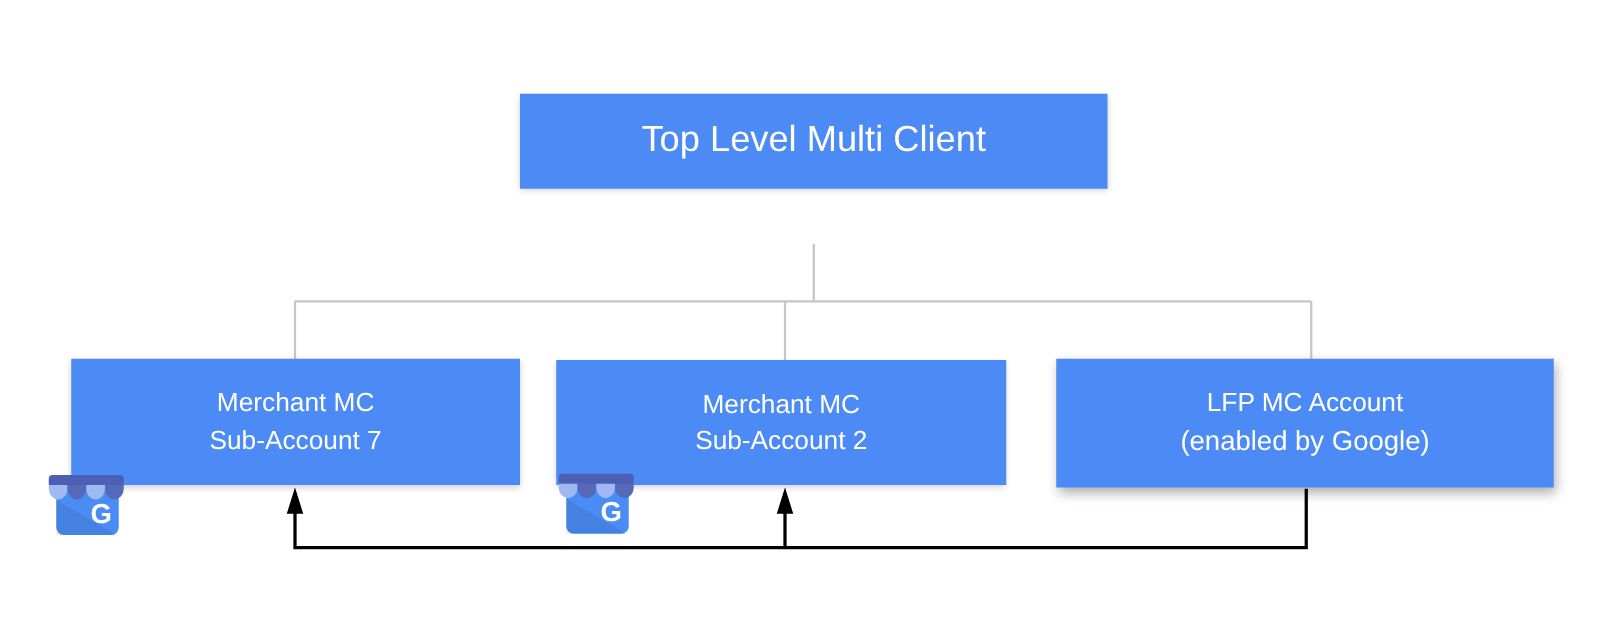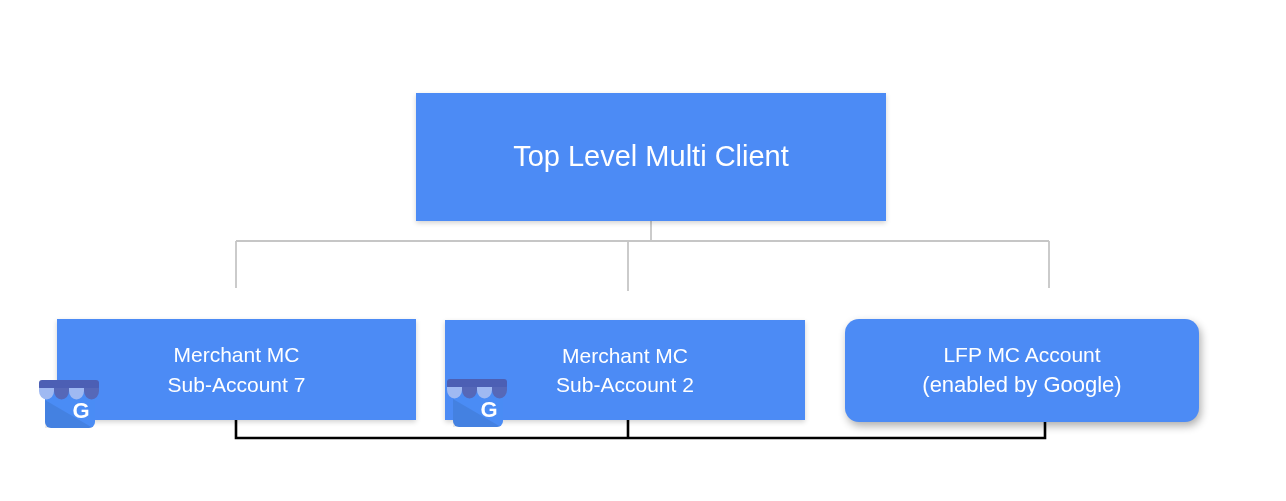--- a/index.html
+++ b/index.html
@@ -33,31 +33,31 @@
     background:var(--node_fill);
     color:var(--node_text);
     display:flex;
     flex-direction:column;
     justify-content:center;
     align-items:center;
     text-align:center;
     box-shadow:0 2px 5px rgba(0,0,0,0.18);
   }
   .node.root{
-    left:416px;top:93px;width:470px;height:128px;
+    left:416px;top:75px;width:470px;height:76px;
     font-size:29px;line-height:1.42;
   }
   .node.child{
-    font-size:21px;line-height:1.4;margin-top:32px;
+    font-size:21px;line-height:1.4;
   }
   .node.child .sub{font-size:22px;}
   .node.c1{left:57px;top:287px;width:359px;height:101px;}
   .node.c2{left:445px;top:288px;width:360px;height:100px;}
-  .node.c3{left:845px;top:287px;width:354px;height:103px;
-           box-shadow:2px 4px 9px rgba(0,0,0,0.32);border-radius:14px;}
+  .node.c3{left:845px;top:287px;width:398px;height:103px;
+           box-shadow:2px 4px 9px rgba(0,0,0,0.32);}
   .gmb{
     position:absolute;
     width:64px;height:64px;
   }
   .gmb.i1{left:37px;top:366px;}
   .gmb.i2{left:445px;top:365px;}
 </style>
 </head>
 <body>
 

